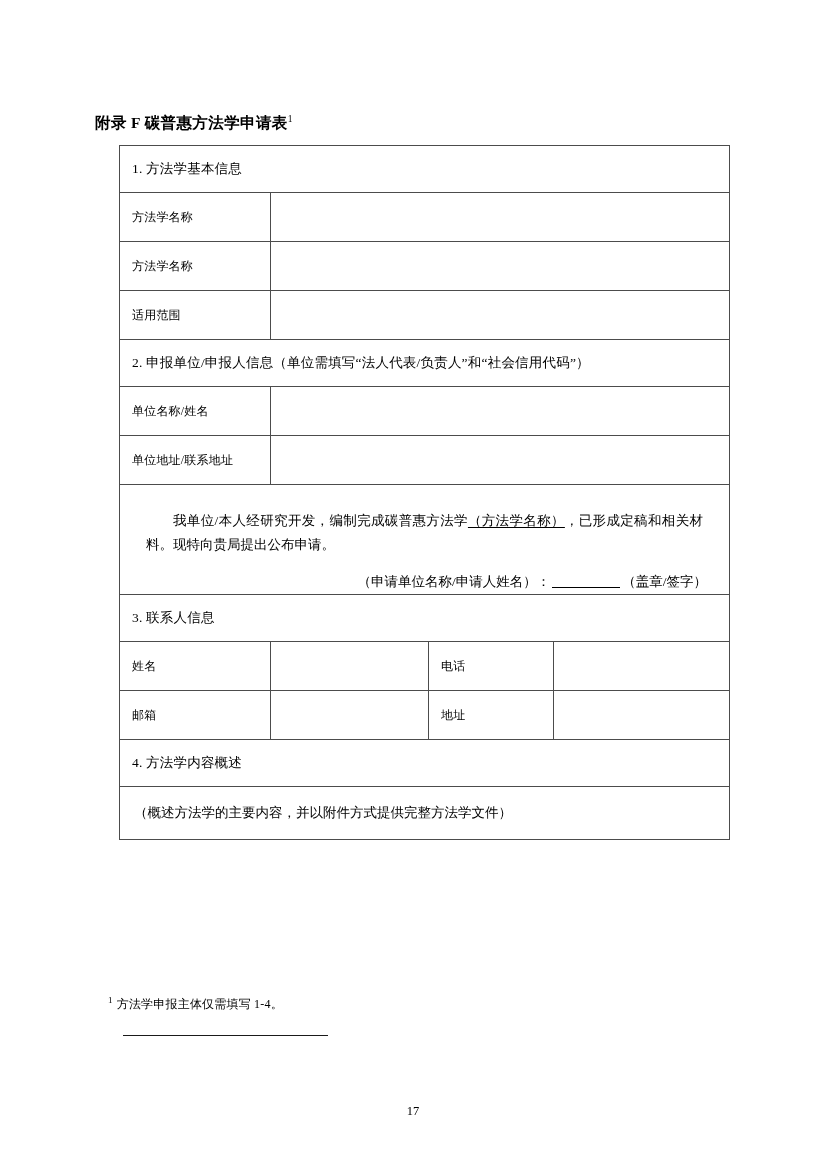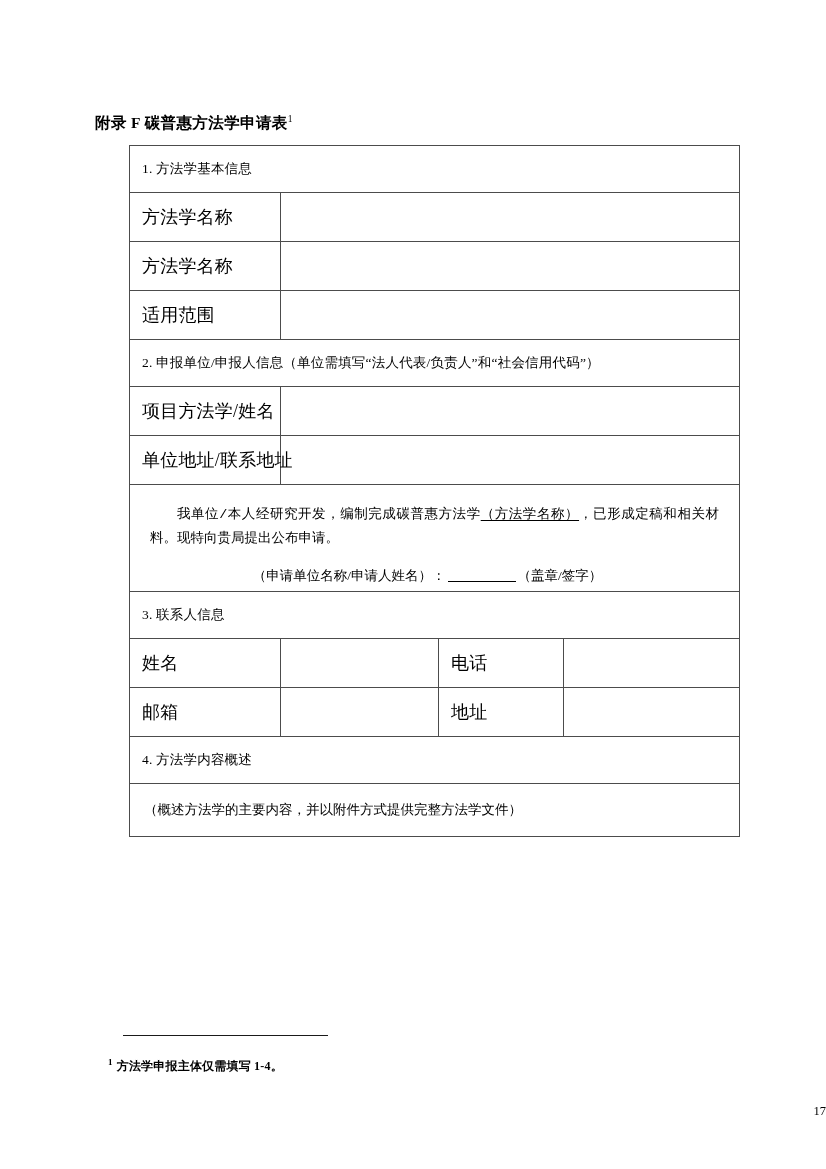--- a/index.html
+++ b/index.html
@@ -36,21 +36,21 @@
   .doc-title .fn-marker {
     font-size: 9.5px;
     font-weight: normal;
     vertical-align: super;
     line-height: 0;
   }
 
   
   .form-table {
     position: absolute;
-    left: 129px;
+    left: 119px;
     top: 145px;
     width: 610px;
     border-collapse: collapse;
     table-layout: fixed;
     font-size: 13.5px;
   }
   .form-table td {
     border: 1px solid #4c4c4c;
     padding: 0;
     vertical-align: middle;
@@ -67,21 +67,21 @@
   .section-label {
     font-size: 13.5px;
     letter-spacing: 0.2px;
   }
 
   
   .field-row td {
     height: 48px;
   }
   .field-label {
-    font-size: 18px;
+    font-size: 12px;
     letter-spacing: 0.2px;
     white-space: nowrap;
   }
   .field-value {
     font-size: 13.5px;
   }
 
   
   .type-row td {
     height: 54px;
@@ -120,31 +120,30 @@
     height: 106px;
     vertical-align: top;
   }
   .decl-wrap {
     padding: 14px 16px 0 16px;
     font-size: 13.5px;
     line-height: 1.75;
   }
   .decl-para {
     text-indent: 2em;
-    margin: 4px;
+    margin: 10px;
     text-align: justify;
-    font-family: Liberation Mono, monospace;
   }
   .u-line {
     text-decoration: underline;
     text-underline-offset: 2px;
   }
   .sign-line {
-    margin: 14px 8px 0 0;
-    text-align: center;
+    margin: 14px 0 0 0;
+    text-align: right;
     padding-right: 6px;
     white-space: nowrap;
   }
   .blank-ul {
     display: inline-block;
     width: 68px;
     border-bottom: 1px solid #000;
     margin: 0 2px;
     vertical-align: -2px;
   }
@@ -164,40 +163,39 @@
     position: absolute;
     left: 123px;
     top: 1035px;
     width: 205px;
     height: 0;
     border-top: 1.3px solid #1a1a1a;
   }
   .footnote {
     position: absolute;
     left: 108px;
-    top: 1058px;
+    top: 996px;
     font-size: 12px;
     letter-spacing: 0.2px;
     white-space: nowrap;
-    font-weight: bold;
   }
   .footnote .fn-num {
     font-size: 9px;
     vertical-align: super;
     line-height: 0;
     margin-right: 4px;
   }
 
   
   .page-number {
     position: absolute;
     left: 0;
     top: 1104px;
     width: 826px;
-    text-align: right;
+    text-align: center;
     font-size: 12.5px;
   }
 </style>
 </head>
 <body>
 
 <div class="page">
 
   <div class="doc-title"><span>附录 F 碳普惠方法学申请表</span><span class="fn-marker">1</span></div>
 
@@ -246,21 +244,21 @@
 
 
       <tr class="section-row">
         <td colspan="4">
           <div class="cell-pad section-label">2. 申报单位/申报人信息（单位需填写“法人代表/负责人”和“社会信用代码”）</div>
         </td>
       </tr>
 
       <tr class="field-row">
         <td>
-          <div class="cell-pad field-label">项目方法学/姓名</div>
+          <div class="cell-pad field-label">单位名称/姓名</div>
         </td>
         <td colspan="3">
           <div class="cell-pad field-value"></div>
         </td>
       </tr>
 
       <tr class="field-row">
         <td>
           <div class="cell-pad field-label">单位地址/联系地址</div>
         </td>

